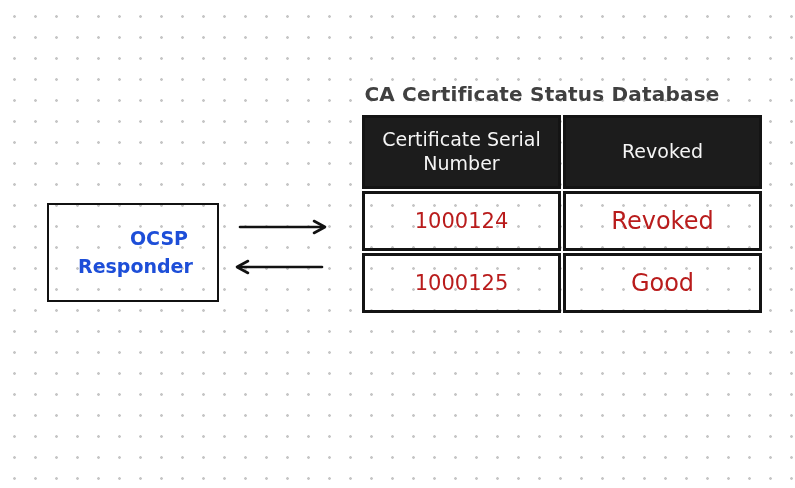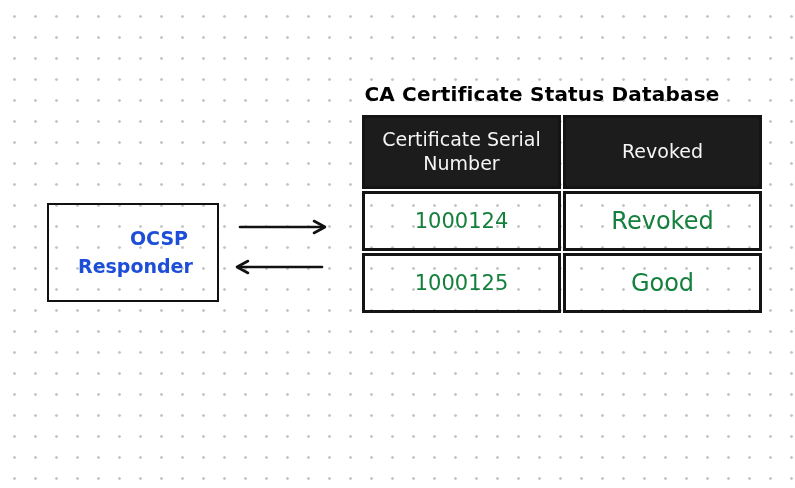--- a/index.html
+++ b/index.html
@@ -24,21 +24,21 @@
 
   
   .db-title {
     position: absolute;
     left: 340px;
     top: 82px;
     width: 404px;
     text-align: center;
     font-size: 20px;
     font-weight: bold;
-    color: #000000;
+    color: #404040;
     letter-spacing: 0.2px;
   }
 
   
   .status-table-wrap {
     position: absolute;
     left: 360px;
     top: 113px;
     width: 404px;
   }
@@ -58,21 +58,21 @@
   table.status-table th {
     background: #1c1c1c;
     color: #f5f5f5;
     font-weight: normal;
     font-size: 19px;
     line-height: 1.25;
     height: 68px;
   }
   table.status-table td {
     background: transparent;
-    color: #15803d;
+    color: #b91c1c;
     height: 54px;
   }
   td.serial-cell { font-size: 21px; }
   td.status-cell { font-size: 24px; }
 
   
   .responder-box {
     position: absolute;
     left: 47px;
     top: 203px;

